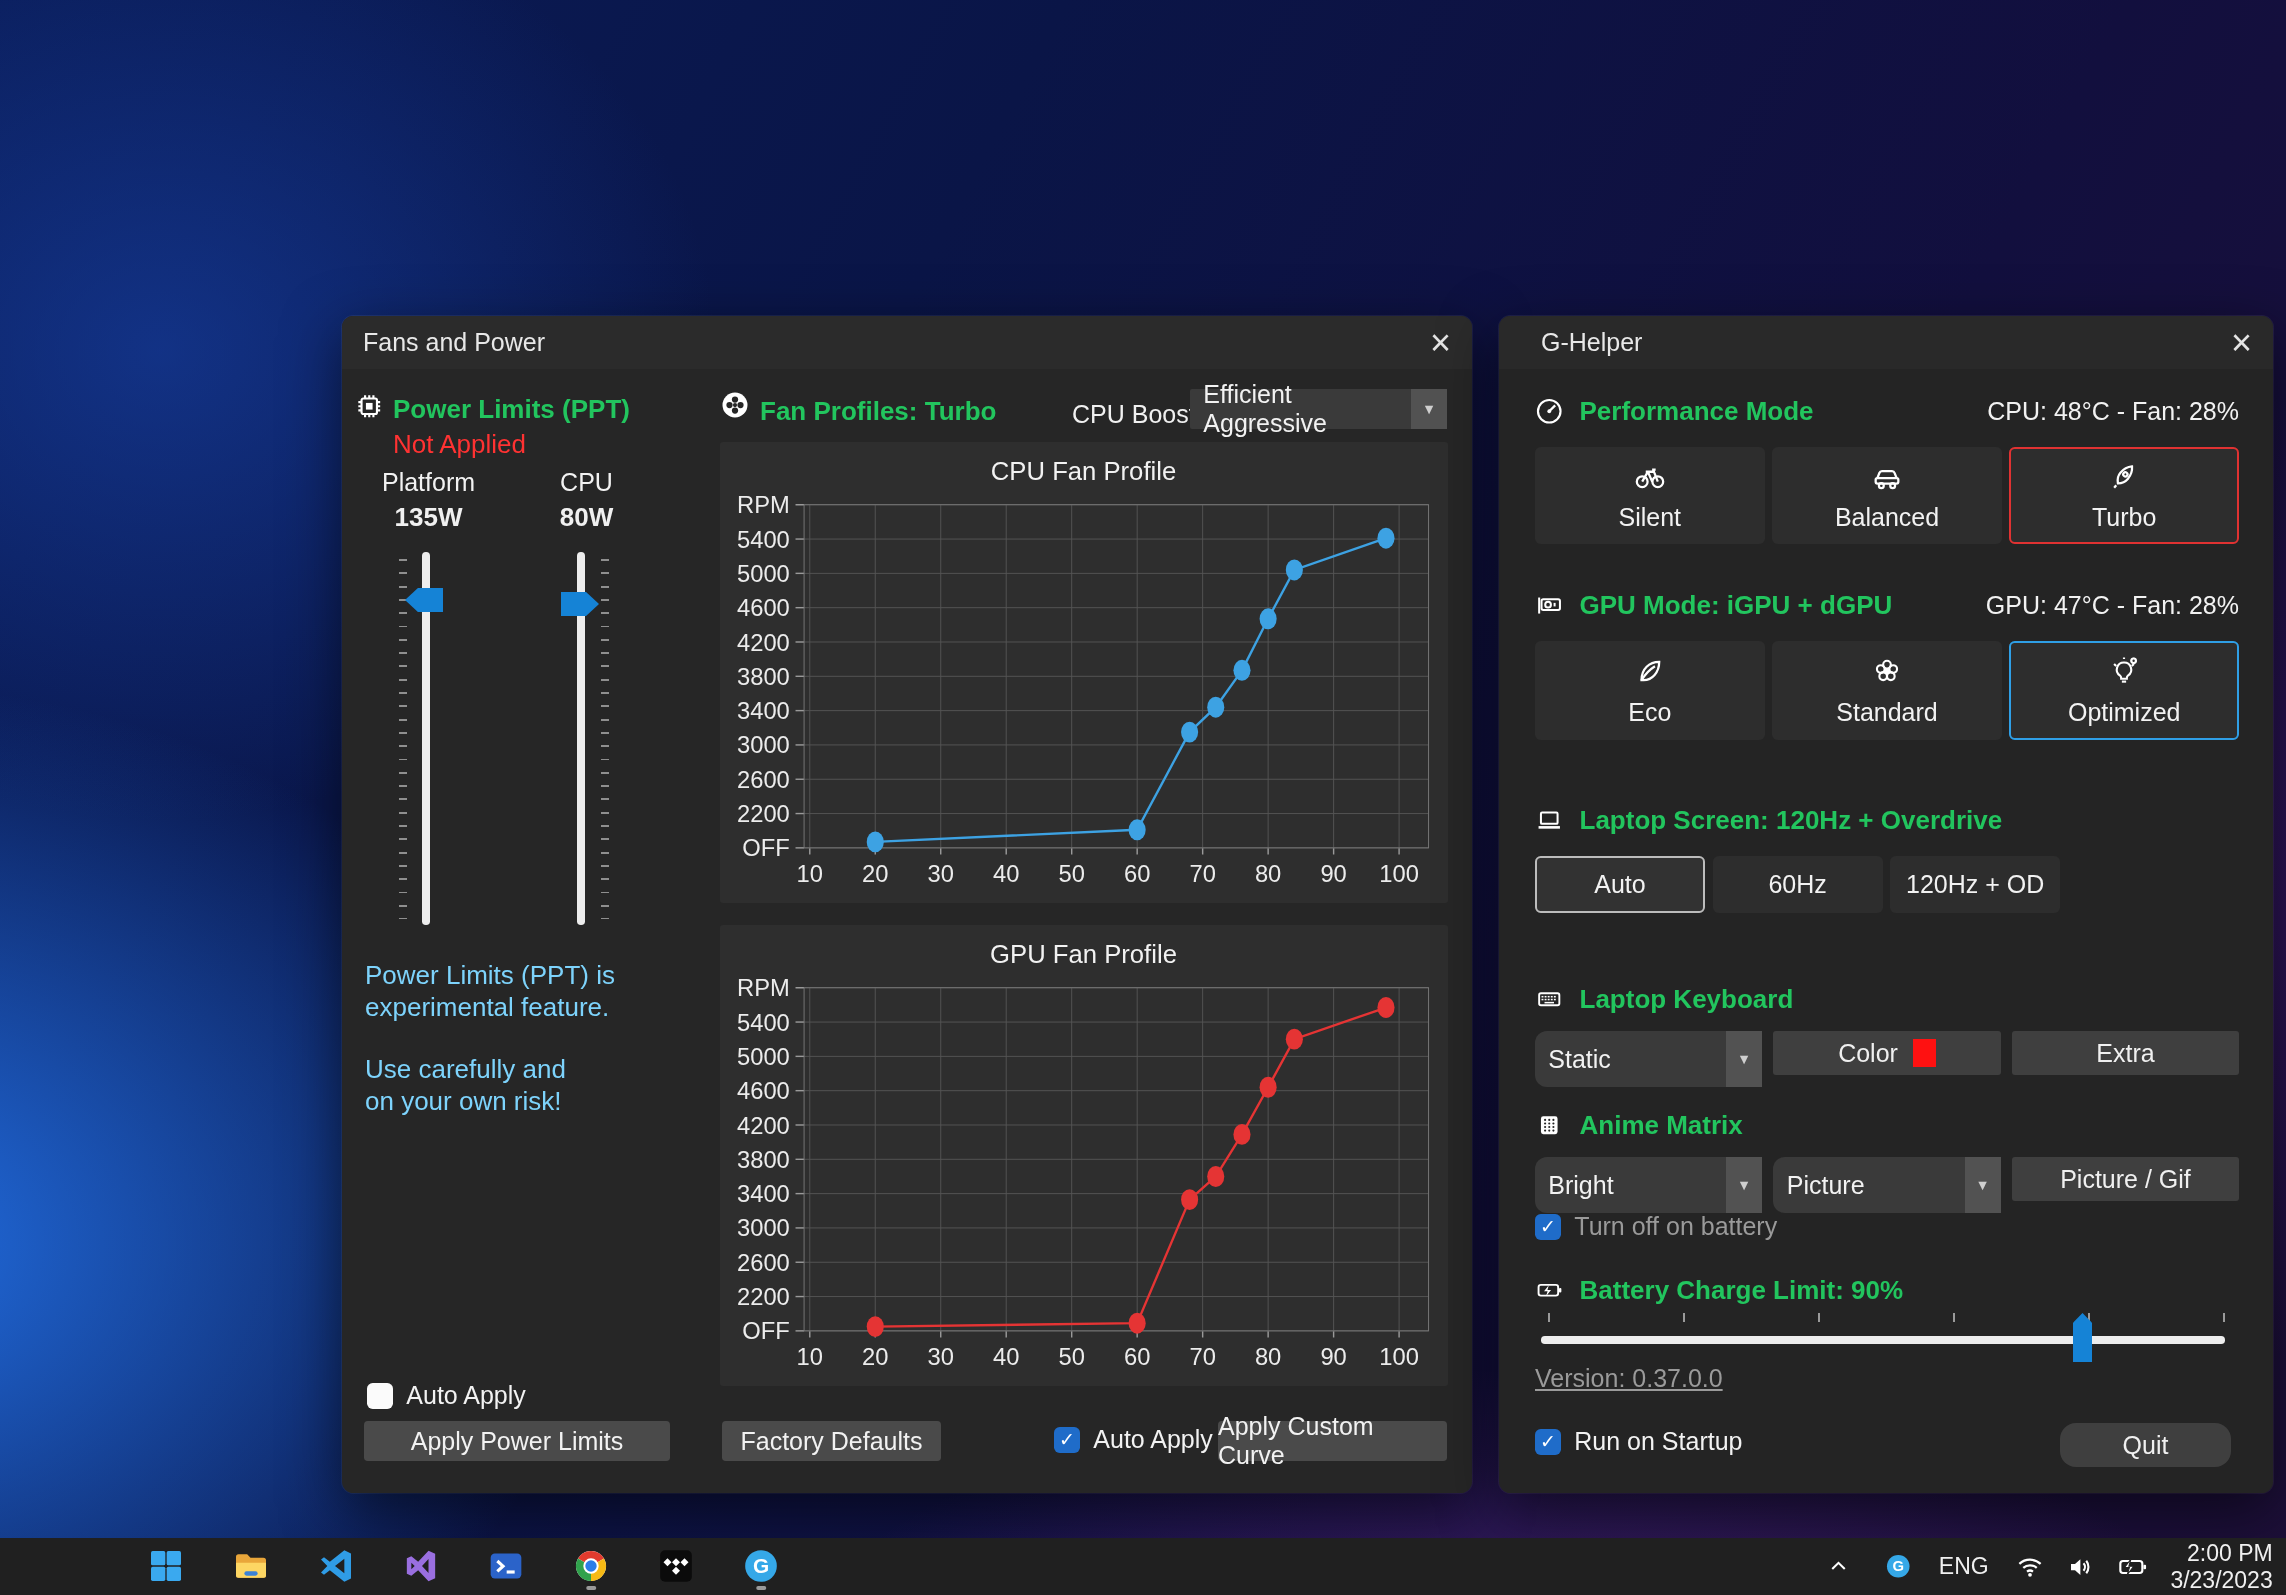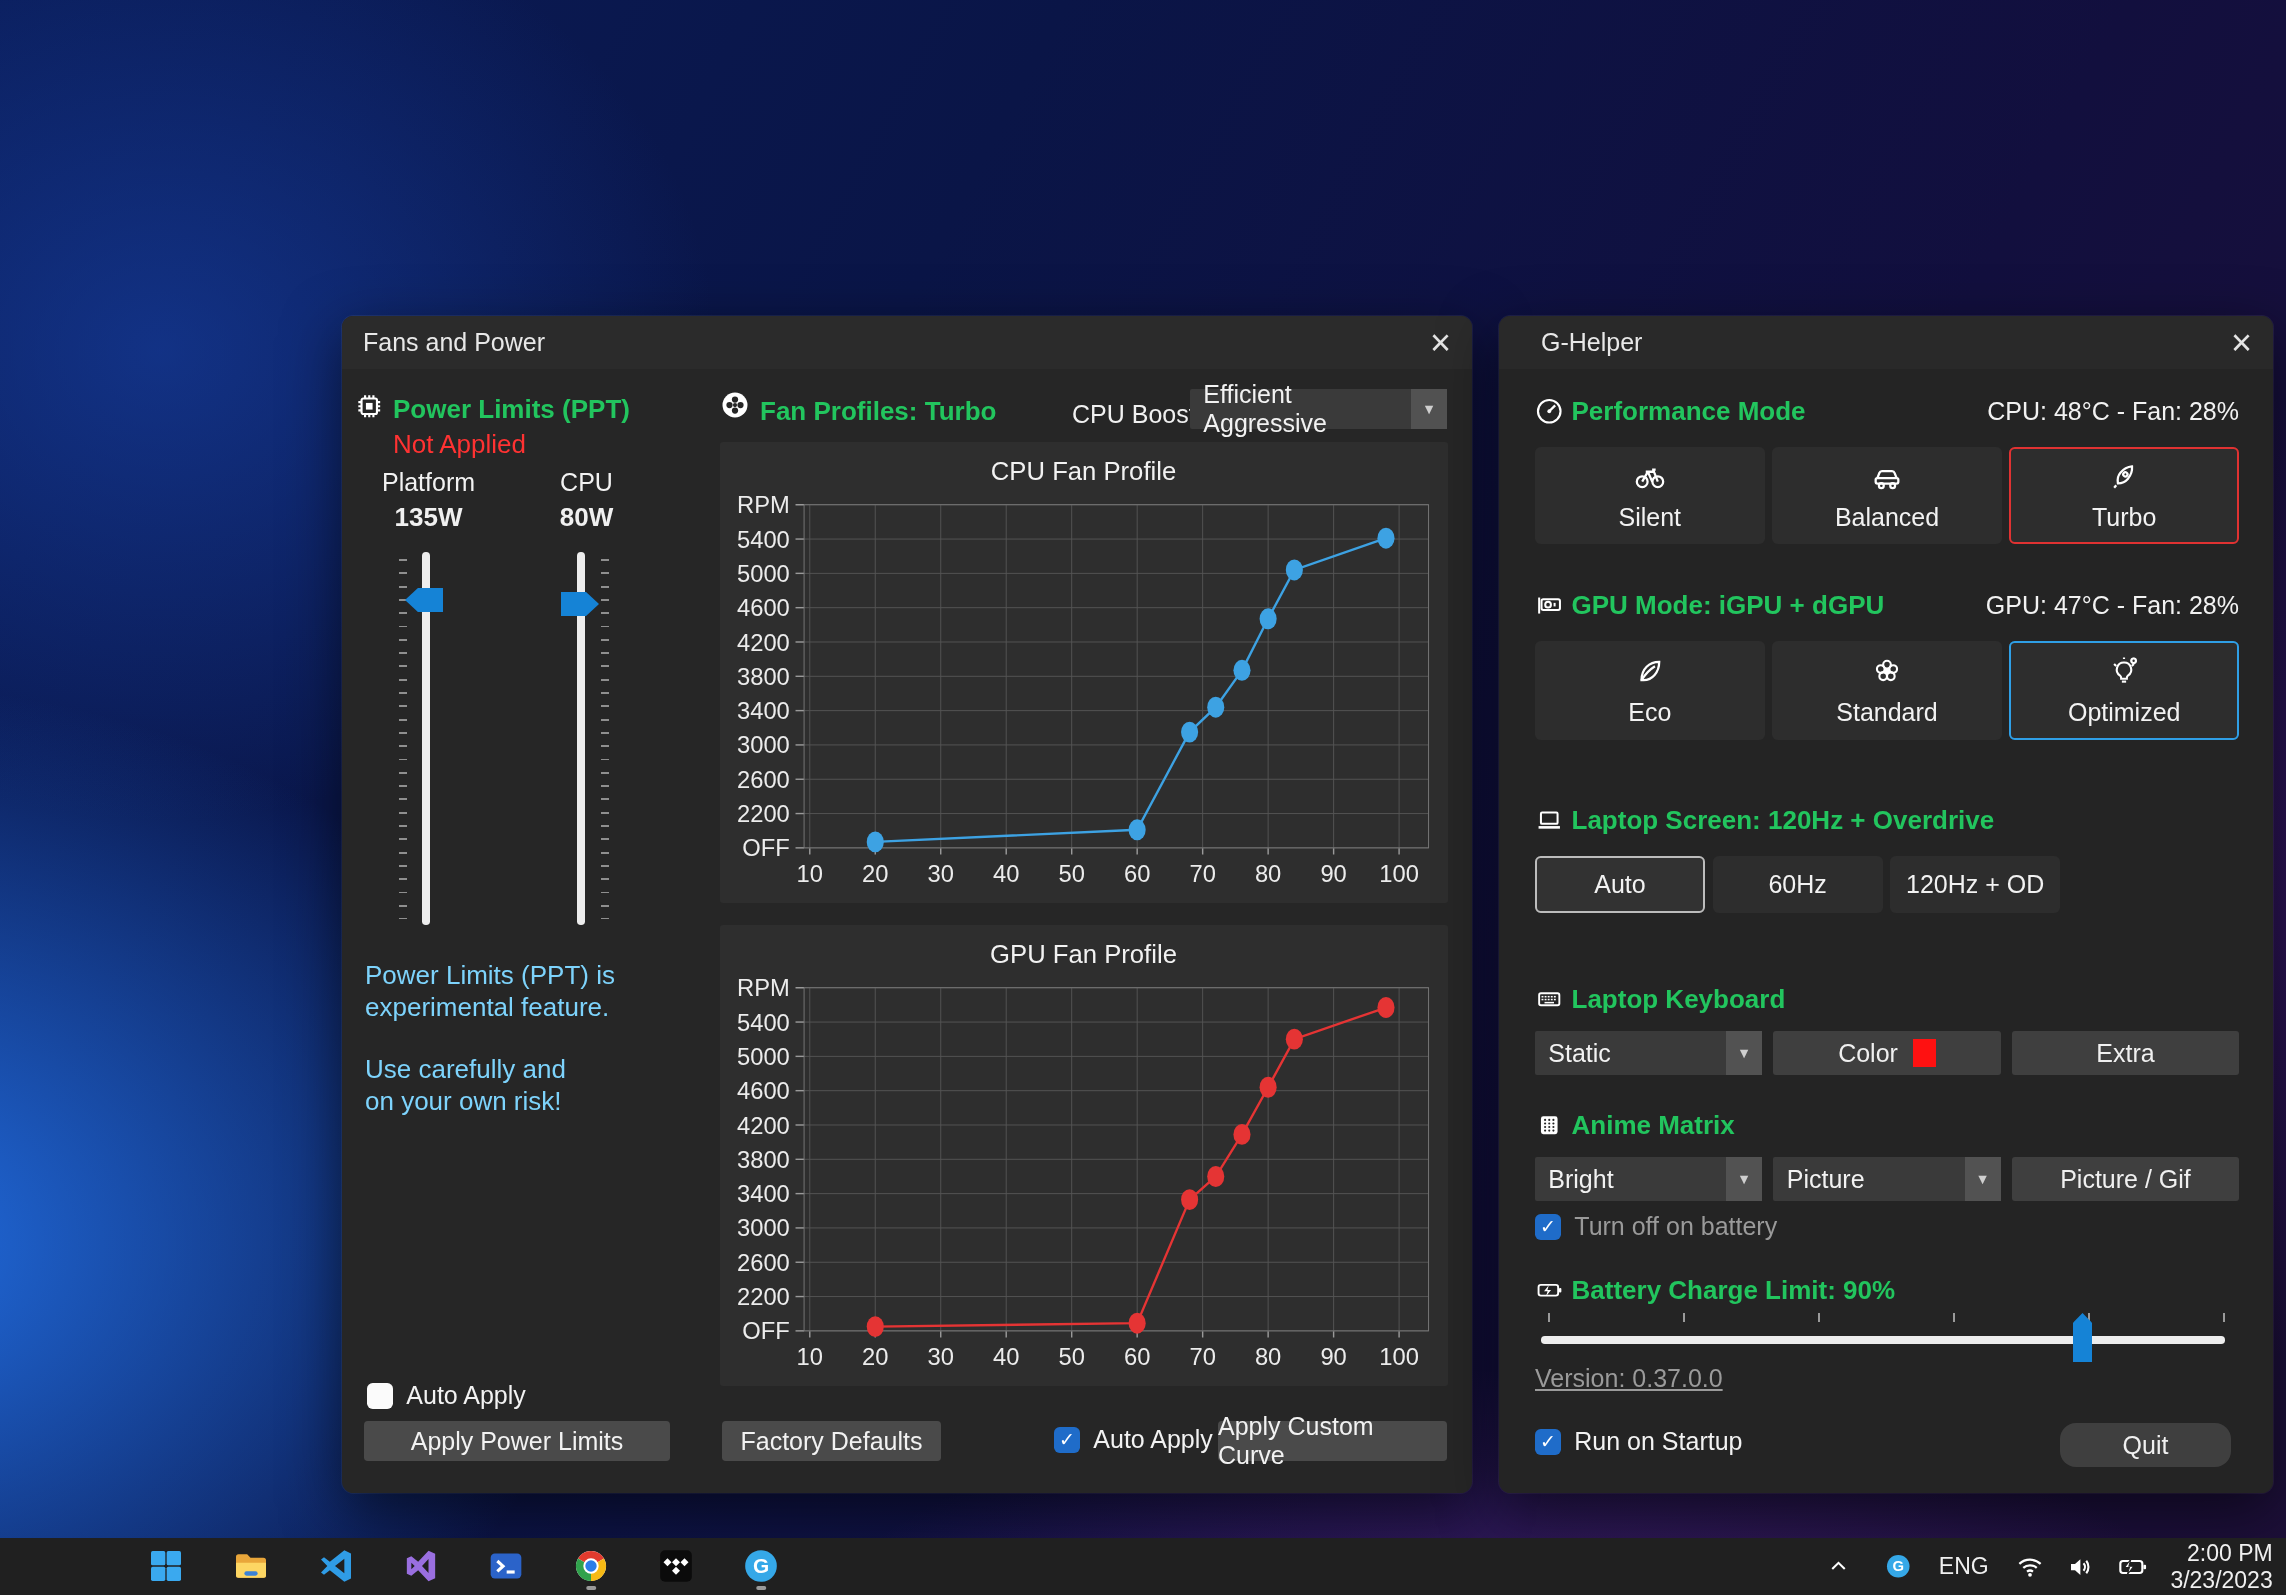--- a/index.html
+++ b/index.html
@@ -69,36 +69,36 @@
   .cxl { fill:#ececec; font-size:25px; text-anchor:middle; }
   .cg  { stroke:#545454; stroke-width:1; }
   .cax { stroke:#9a9a9a; stroke-width:1.5; }
   .cbx { fill:none; stroke:#787878; stroke-width:1; }
   
   #ghelper-window { left:1499px; top:316px; width:774px; height:1177px; background:#242424; }
   #ghelper-window .titlebar { background:#292929; }
   #ghelper-window .titlebar .wtitle { left:42px; }
   .gh-row { position:absolute; left:36px; width:704px; }
   .sec-hdr { display:flex; align-items:center; justify-content:space-between; height:46px; }
-  .sec-hdr .lft { display:flex; align-items:center; gap:8px; }
+  .sec-hdr .lft { display:flex; align-items:center; gap:16px; }
   .sec-status { font-size:25px; color:#f2f2f2; }
   .tiles { display:flex; gap:7.6px; }
   .tile {
     flex:1; background:#2d2d2d; border-radius:5.7px;
     display:flex; flex-direction:column; align-items:center; justify-content:center; gap:9.5px;
     font-size:25px; color:#f2f2f2; border:2.9px solid transparent;
   }
   .tile svg { width:34px; height:34px; }
   .tile.sel-red  { border-color:#e03232; }
   .tile.sel-blue { border-color:#2f9fe6; }
   .tile.sel-gray { border-color:#bcbcbc; background:#323232; }
   .tile.lighter  { background:#404040; }
   .tile.flat { flex:0 0 170px; }
   .gbtn { background:#3f3f3f; border-radius:2.9px; height:44px; display:flex; align-items:center; justify-content:center; font-size:25px; gap:15px; }
-  .gdd { height:44px; }
+  .gdd { height:56px;border-radius:12px; }
   .swatch { width:23px; height:28.5px; }
   .dim-label { color:#9a9a9a; }
   .bticks { display:flex; justify-content:space-between; }
   .bticks i { width:1.9px; height:8.6px; background:#9a9a9a; }
   .htrack { height:7.6px; background:#ededed; border-radius:3.8px; }
   .hthumb { position:absolute; width:19px; height:49px; background:#1583d6;
     clip-path:polygon(50% 0, 100% 20%, 100% 100%, 0 100%, 0 20%); }
   .version-link { font-size:25px; color:#9a9a9a; text-decoration:underline; }
   
   #taskbar { position:absolute; left:0; right:0; bottom:0; height:57px; background:#202020; }

